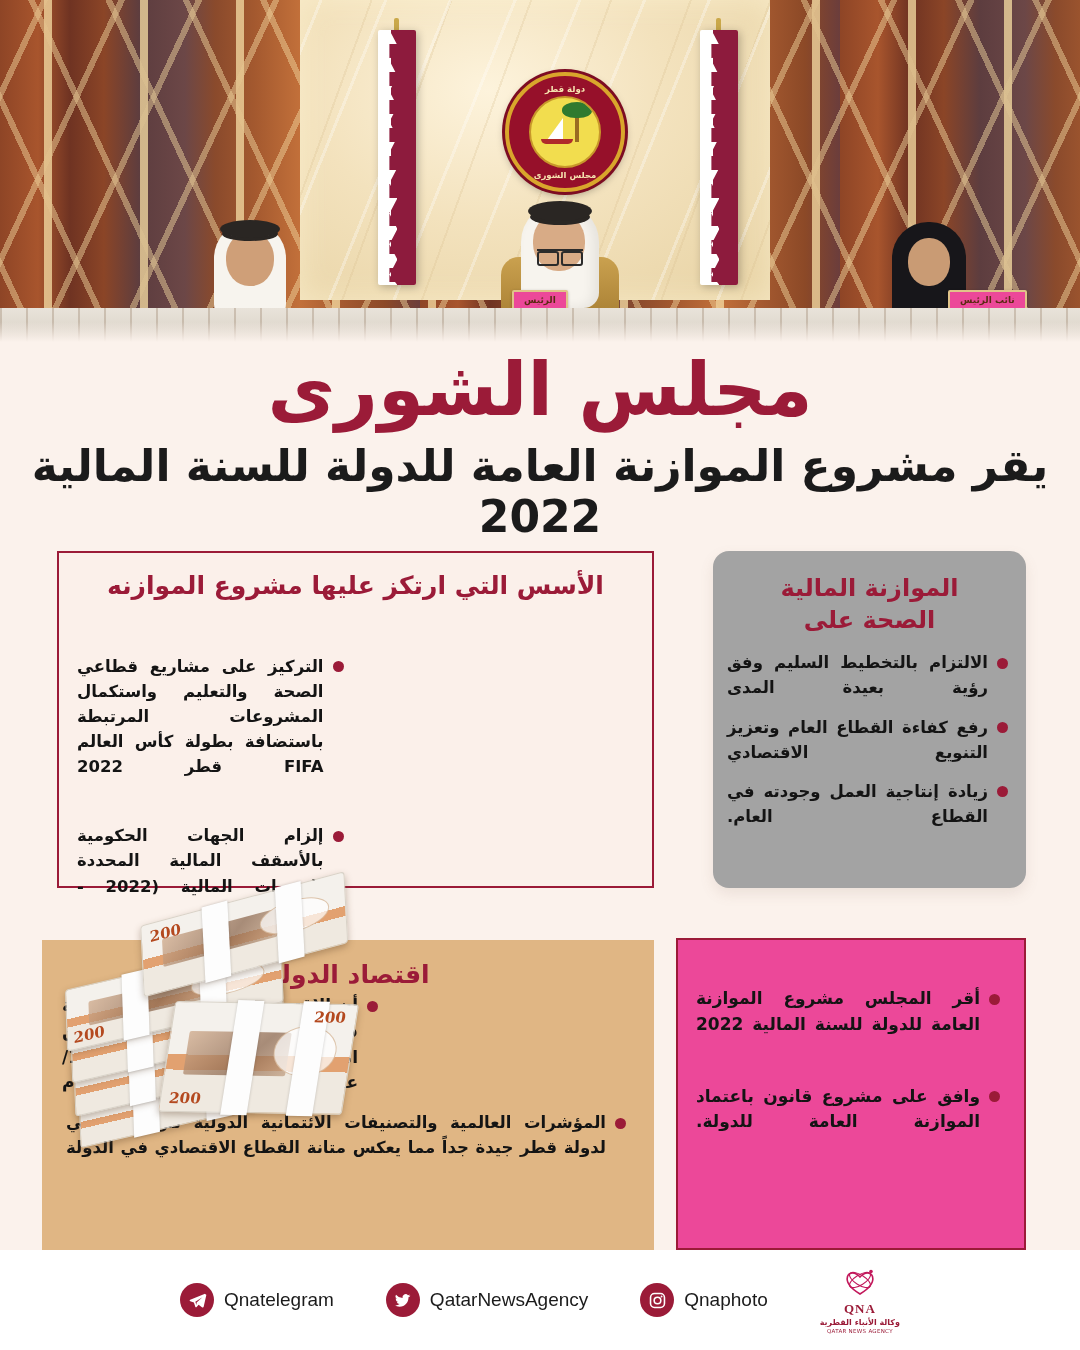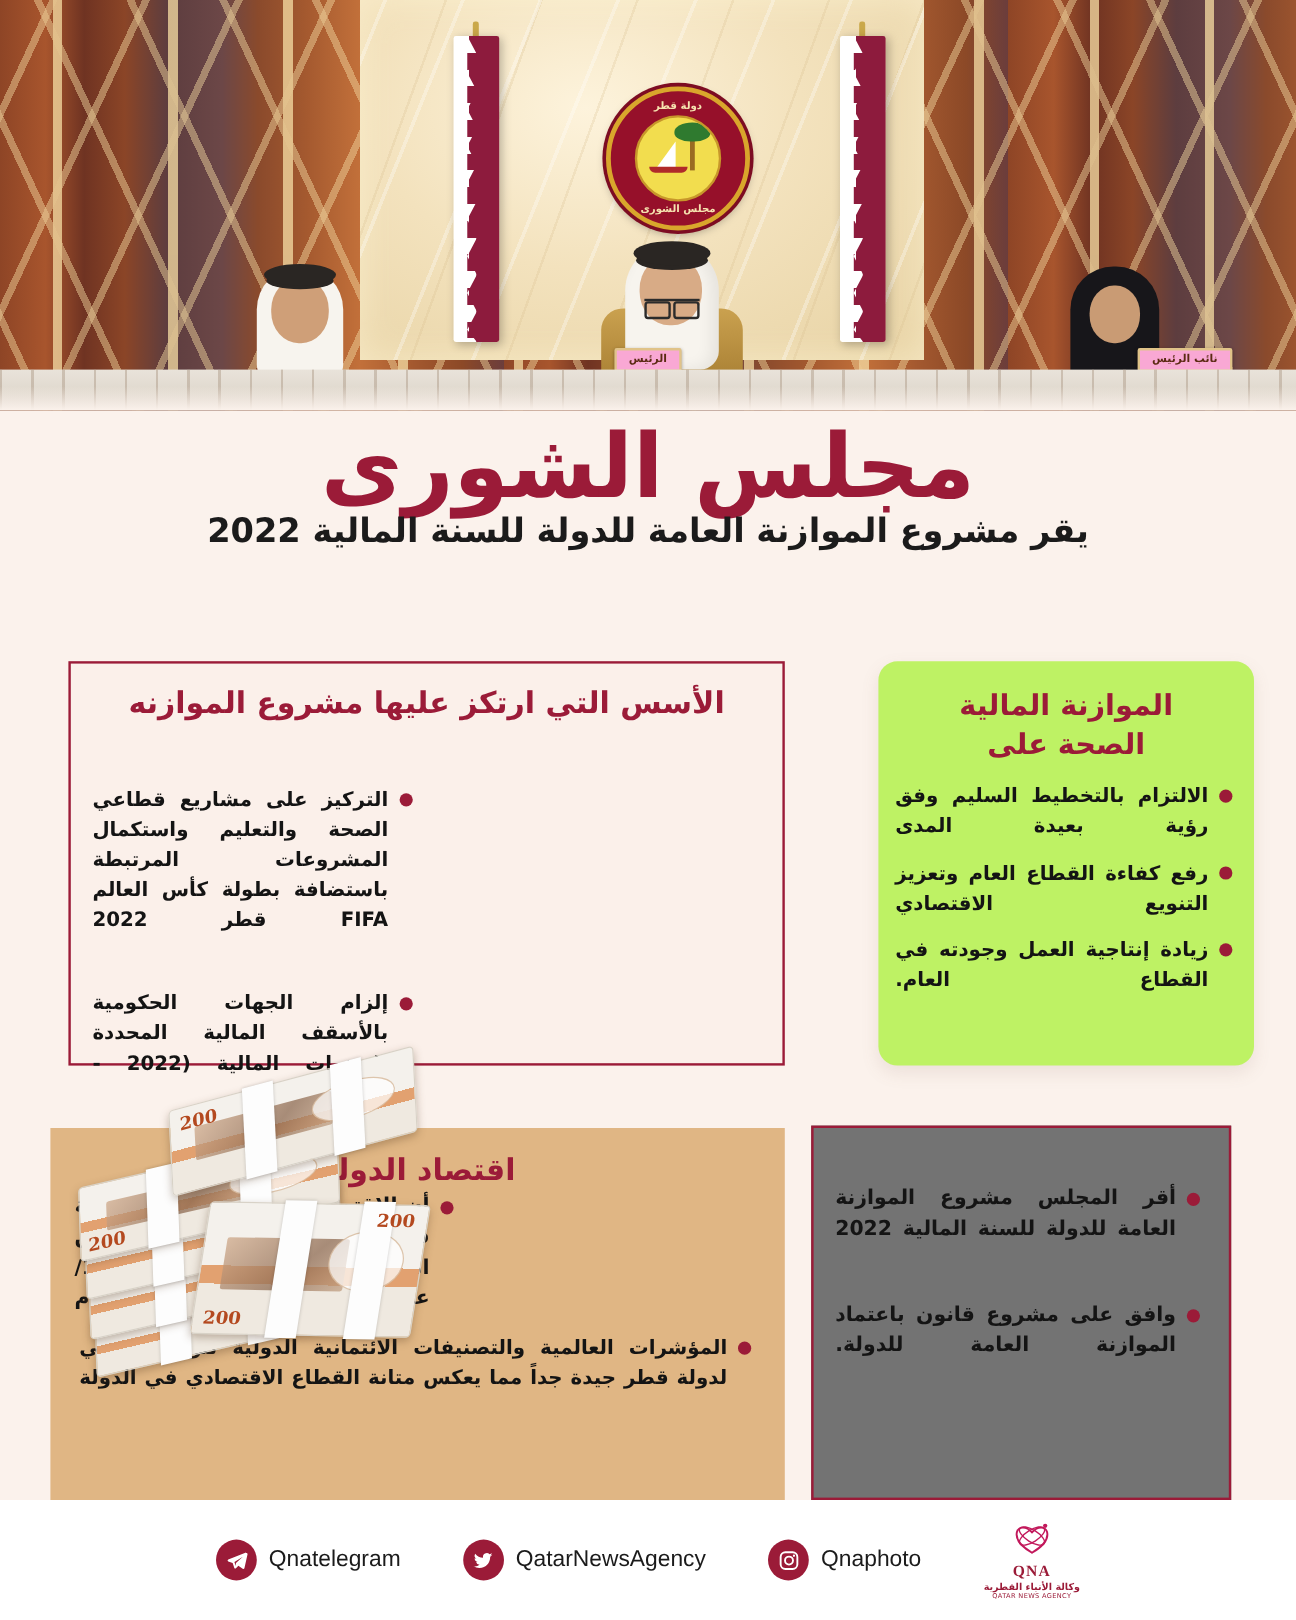--- a/index.html
+++ b/index.html
@@ -161,21 +161,21 @@
   .lp-agal{ position:absolute; left:20px; top:-2px; width:60px;height:18px;border-radius:50%; background:#2a2623; box-shadow:0 5px 0 -2px #2a2623;}
   
   .right-person{ left:880px; top:222px; width:110px; height:100px; }
   .rp-veil{
     position:absolute; left:12px; top:0; width:74px; height:98px;
     background:#17161a; border-radius:36px 36px 12px 12px;
   }
   .rp-face{ position:absolute; left:28px; top:16px; width:42px;height:48px;border-radius:48%; background:#c99b74;}
   
   .nameplate{
-    position:absolute; background:#f9a8d4; border:2px solid #e0c389;
+    position:absolute; background:#ec4899; border:2px solid #e0c389;
     color:#5b2a12; font-size:9px; font-weight:bold; text-align:center;
     padding:3px 10px; border-radius:2px;
     box-shadow:0 1px 3px rgba(0,0,0,.3);
   }
   .np-chair{ left:512px; top:290px; }
   .np-vice{ left:948px; top:290px; }
   
   .desk{
     position:absolute; left:0; bottom:0; width:1080px; height:34px;
     background:linear-gradient(180deg,#e9e3da,#d8d0c4);
@@ -189,42 +189,42 @@
     background:linear-gradient(180deg, rgba(251,242,236,0), #FBF2EC);
   }
 
   
   .title-block{ position:absolute; left:0; top:352px; width:1080px; text-align:center; }
   .main-title{
     color:#9B1B38; font-size:74px; font-weight:bold; line-height:1;
     letter-spacing:-1px;
   }
   .sub-title{
-    color:#1b1b1b; font-size:28px; font-weight:bold; 
+    color:#1b1b1b; font-size:44px; font-weight:bold; margin-top:14px;
   }
 
   
   .card { position:absolute; }
 
   .card-basis{
     left:57px; top:551px; width:597px; height:337px;
     background:#FBF0EA; border:2px solid #9B1B38;
   }
   .card-budget{
-    left:732px; top:551px; width:313px; height:337px;
-    background:#bef264; border-radius:16px;
+    left:713px; top:551px; width:313px; height:337px;
+    background:#a3a3a3; border-radius:16px;
     box-shadow:0 6px 14px rgba(140,110,95,.13);
   }
   .card-economy{
     left:42px; top:940px; width:612px; height:310px;
     background:#E0B684;
   }
   .card-approved{
     left:676px; top:938px; width:350px; height:312px;
-    background:#737373; border:2px solid #9B1B38;
+    background:#ec4899; border:2px solid #9B1B38;
   }
 
   .card-h{
     color:#9B1B38; font-weight:bold; text-align:center;
   }
   .card-basis .card-h{ font-size:25px; padding:18px 10px 4px; }
   .card-budget .card-h{ font-size:24px; padding:22px 12px 6px; line-height:1.32; }
   .card-economy .card-h{ font-size:25px; padding:20px 30px 2px; text-align:center; }
 
   ul.bullets{ list-style:none; }

